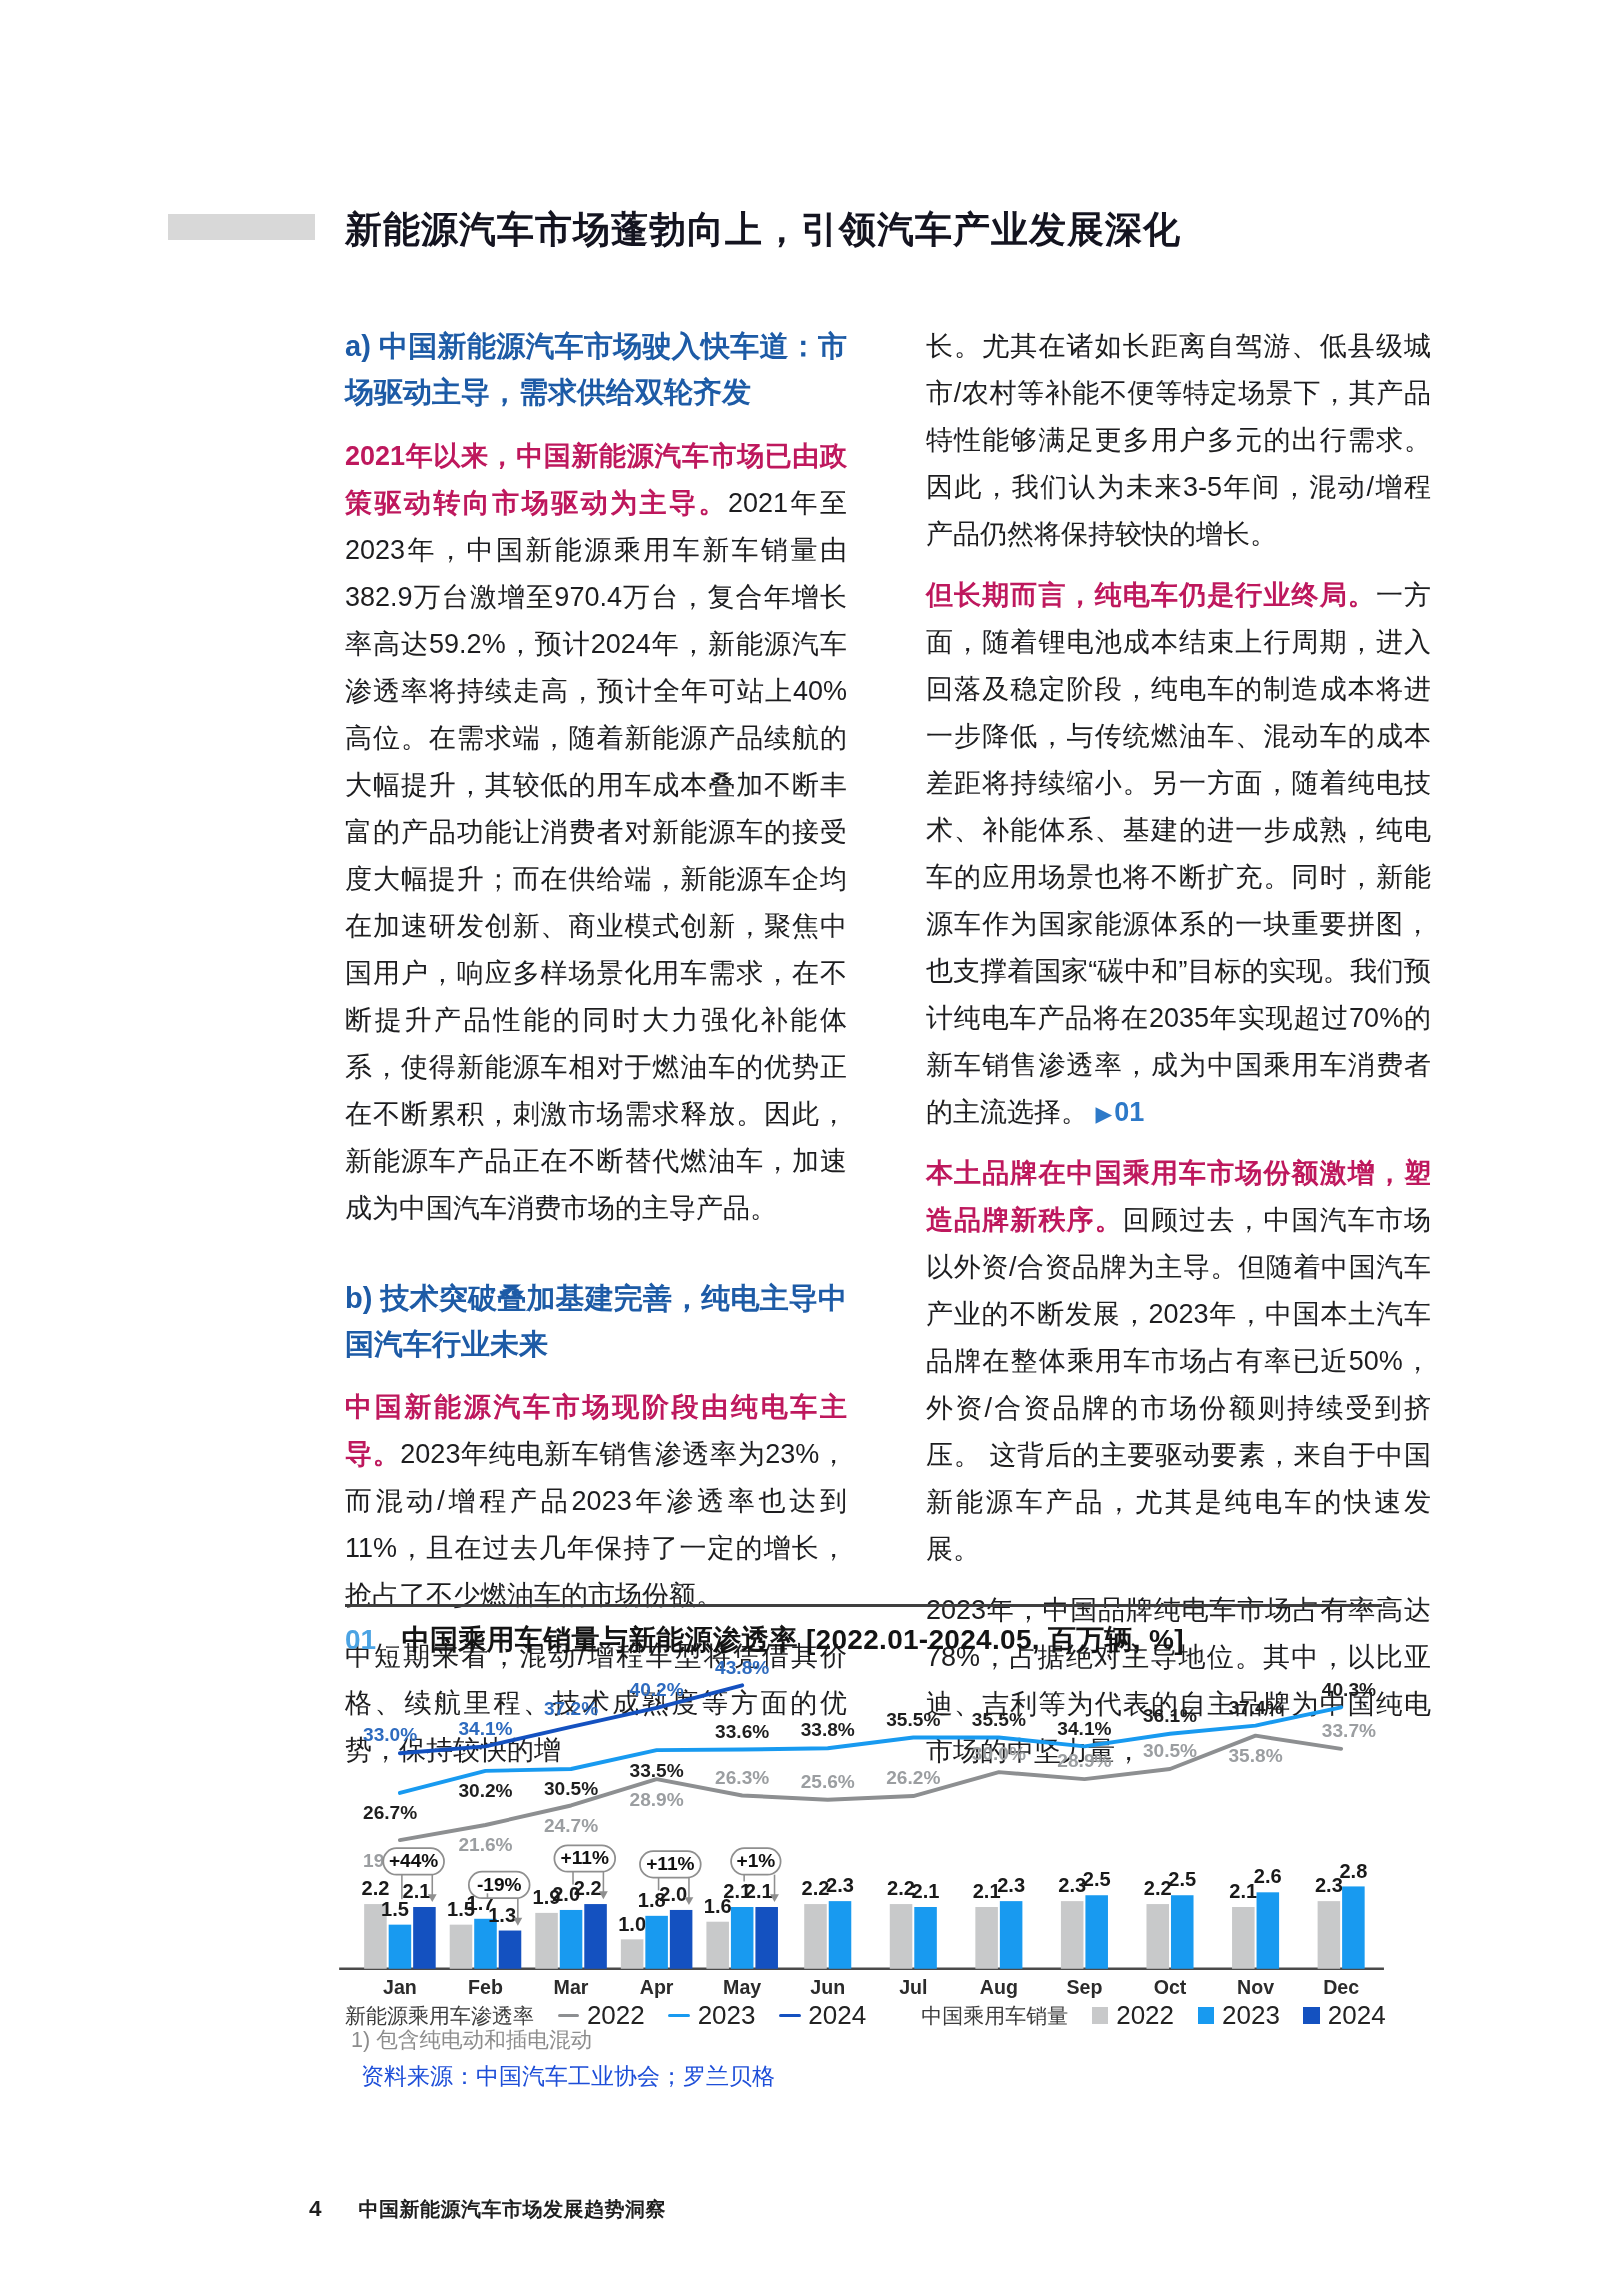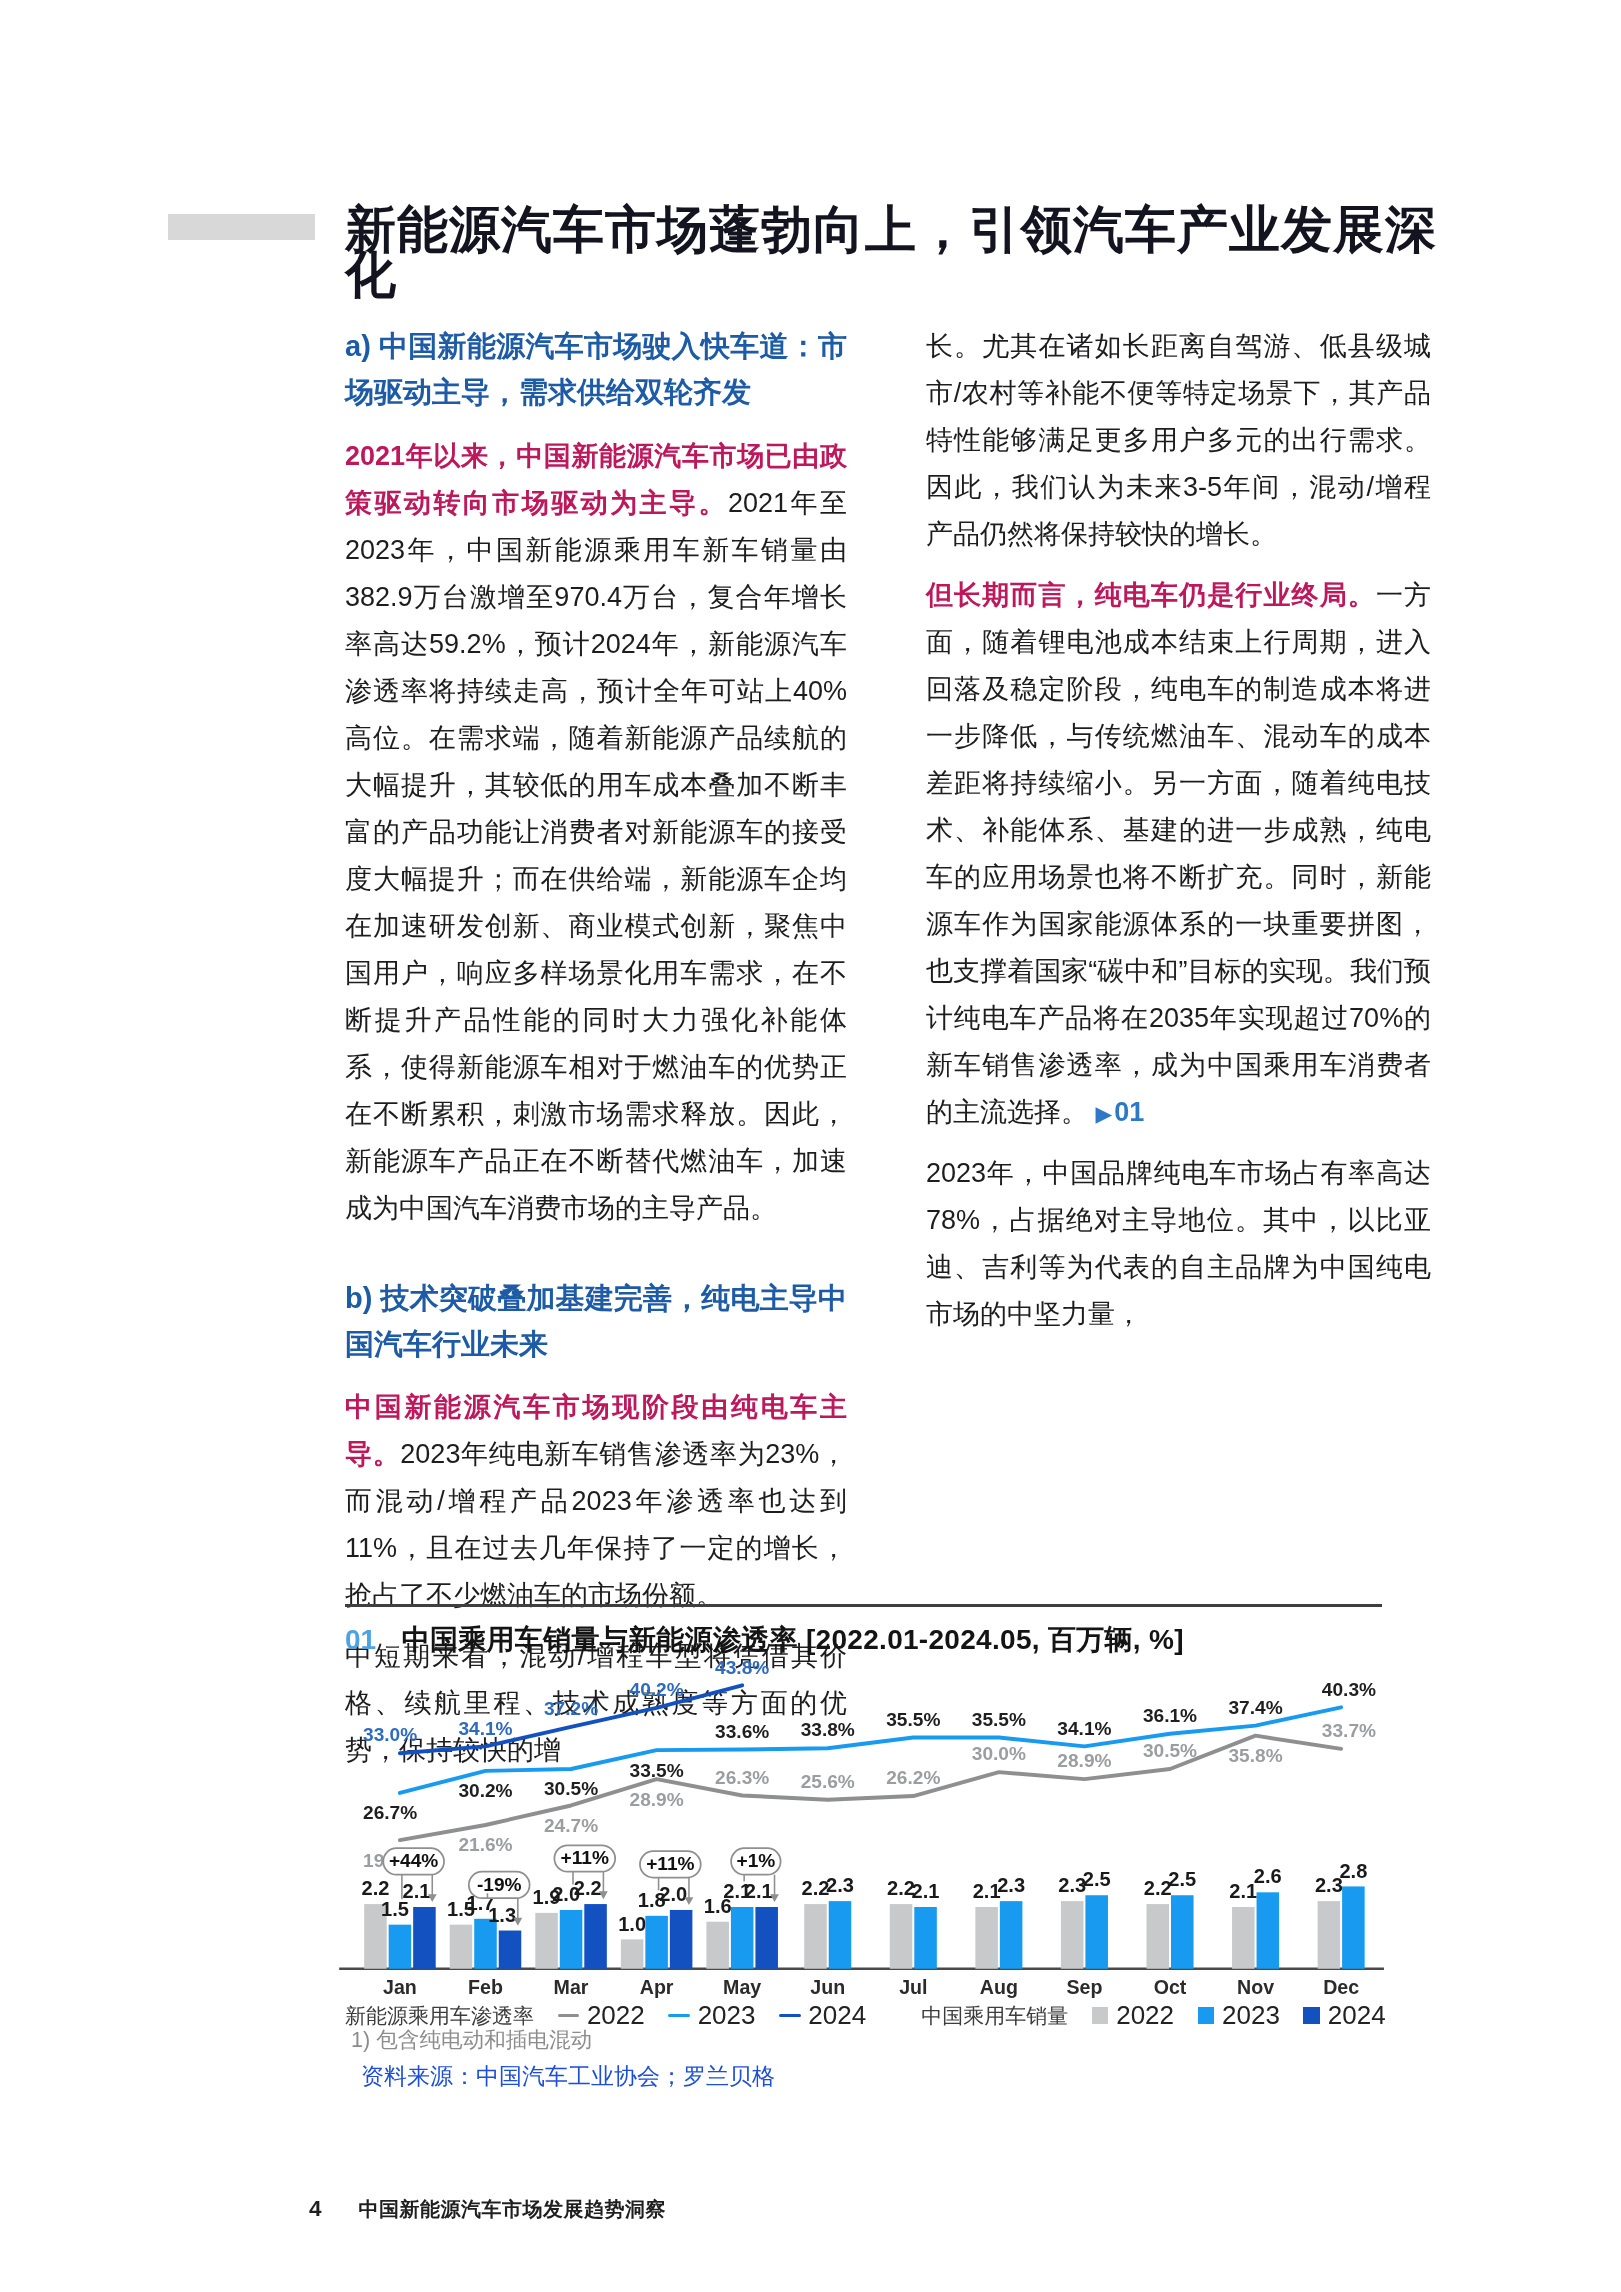--- a/index.html
+++ b/index.html
@@ -3,21 +3,21 @@
 <meta charset="utf-8">
 <style>
   html,body{margin:0;padding:0;background:#ffffff;}
   .page{
     position:relative;width:1621px;height:2293px;background:#ffffff;overflow:hidden;
     font-family:"Liberation Sans","DejaVu Sans",sans-serif;color:#1d1d1f;
   }
   .kicker{position:absolute;left:168px;top:214px;width:147px;height:25.5px;background:#d8d8d8;}
   .page-title{
     position:absolute;left:345px;top:207px;width:1098px;margin:0;
-    font-size:51px;line-height:45px;font-weight:700;color:#141420;letter-spacing:1px;
+    font-size:37px;line-height:45px;font-weight:700;color:#141420;letter-spacing:1px;
   }
   .col{position:absolute;top:323px;text-align:justify;}
   .col-left{left:345px;width:502px;}
   .col-right{left:888px;width:505px;margin-left:38px;}
   .sec-heading{
     margin:43px 0 17.6px 0;font-size:29px;line-height:46px;font-weight:700;color:#1d5ba6;
   }
   .col .sec-heading:first-child{margin-top:0;}
   .para{margin:0 0 13.7px 0;font-size:27px;line-height:47px;}
   .para .lead{font-weight:700;color:#be185d;}
@@ -63,20 +63,21 @@
     <h2 class="sec-heading">a) 中国新能源汽车市场驶入快车道：市场驱动主导，需求供给双轮齐发</h2>
     <p class="para"><span class="lead">2021年以来，中国新能源汽车市场已由政策驱动转向市场驱动为主导。</span><span>2021年至2023年，中国新能源乘用车新车销量由382.9万台激增至970.4万台，复合年增长率高达59.2%，预计2024年，新能源汽车渗透率将持续走高，预计全年可站上40%高位。在需求端，随着新能源产品续航的大幅提升，其较低的用车成本叠加不断丰富的产品功能让消费者对新能源车的接受度大幅提升；而在供给端，新能源车企均在加速研发创新、商业模式创新，聚焦中国用户，响应多样场景化用车需求，在不断提升产品性能的同时大力强化补能体系，使得新能源车相对于燃油车的优势正在不断累积，刺激市场需求释放。因此，新能源车产品正在不断替代燃油车，加速成为中国汽车消费市场的主导产品。</span></p>
     <h2 class="sec-heading">b) 技术突破叠加基建完善，纯电主导中国汽车行业未来</h2>
     <p class="para"><span class="lead">中国新能源汽车市场现阶段由纯电车主导。</span><span>2023年纯电新车销售渗透率为23%，而混动/增程产品2023年渗透率也达到11%，且在过去几年保持了一定的增长，抢占了不少燃油车的市场份额。</span></p>
     <p class="para cont">中短期来看，混动/增程车型将凭借其价格、续航里程、技术成熟度等方面的优势，保持较快的增</p>
   </div>
 
   <div class="col col-right">
     <p class="para">长。尤其在诸如长距离自驾游、低县级城市/农村等补能不便等特定场景下，其产品特性能够满足更多用户多元的出行需求。因此，我们认为未来3-5年间，混动/增程产品仍然将保持较快的增长。</p>
     <p class="para"><span class="lead">但长期而言，纯电车仍是行业终局。</span><span>一方面，随着锂电池成本结束上行周期，进入回落及稳定阶段，纯电车的制造成本将进一步降低，与传统燃油车、混动车的成本差距将持续缩小。另一方面，随着纯电技术、补能体系、基建的进一步成熟，纯电车的应用场景也将不断扩充。同时，新能源车作为国家能源体系的一块重要拼图，也支撑着国家“碳中和”目标的实现。我们预计纯电车产品将在2035年实现超过70%的新车销售渗透率，成为中国乘用车消费者的主流选择。</span><span class="fig-ref"> <span class="tri">▶</span><span>01</span></span></p>
+    <p class="para"><span class="lead">本土品牌在中国乘用车市场份额激增，塑造品牌新秩序。</span><span>回顾过去，中国汽车市场以外资/合资品牌为主导。但随着中国汽车产业的不断发展，2023年，中国本土汽车品牌在整体乘用车市场占有率已近50%，外资/合资品牌的市场份额则持续受到挤压。 这背后的主要驱动要素，来自于中国新能源车产品，尤其是纯电车的快速发展。</span></p>
     <p class="para">2023年，中国品牌纯电车市场占有率高达78%，占据绝对主导地位。其中，以比亚迪、吉利等为代表的自主品牌为中国纯电市场的中坚力量，</p>
   </div>
 
   <div class="chart-rule"></div>
   <div class="chart-title-row">
     <span class="chart-num">01</span>
     <span class="chart-title">中国乘用车销量与新能源渗透率 [2022.01-2024.05, 百万辆, %]</span>
   </div>
   <svg id="chart-svg" class="chart-svg" width="1039" height="345" viewBox="0 0 1060 352">
       <line x1="-6" y1="314" x2="1060" y2="314" stroke="#4a4a4a" stroke-width="2.5"></line>

